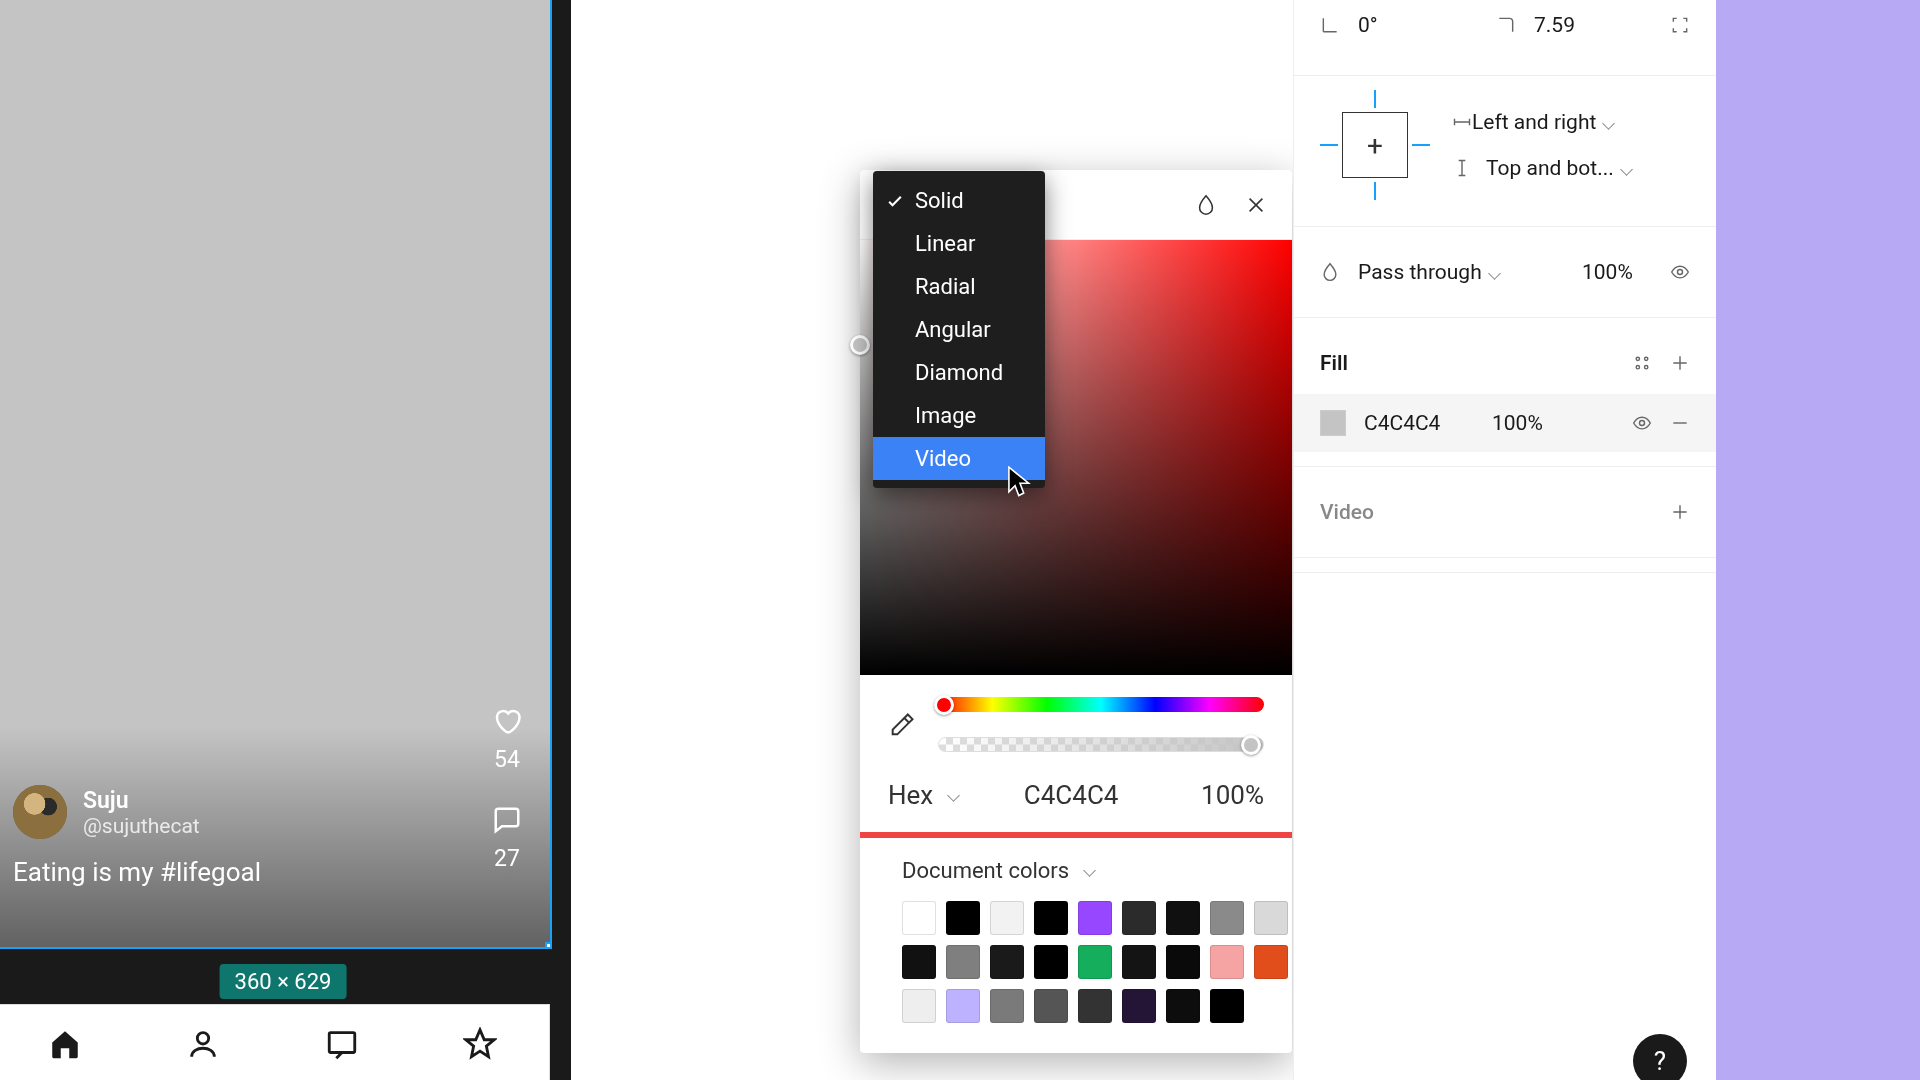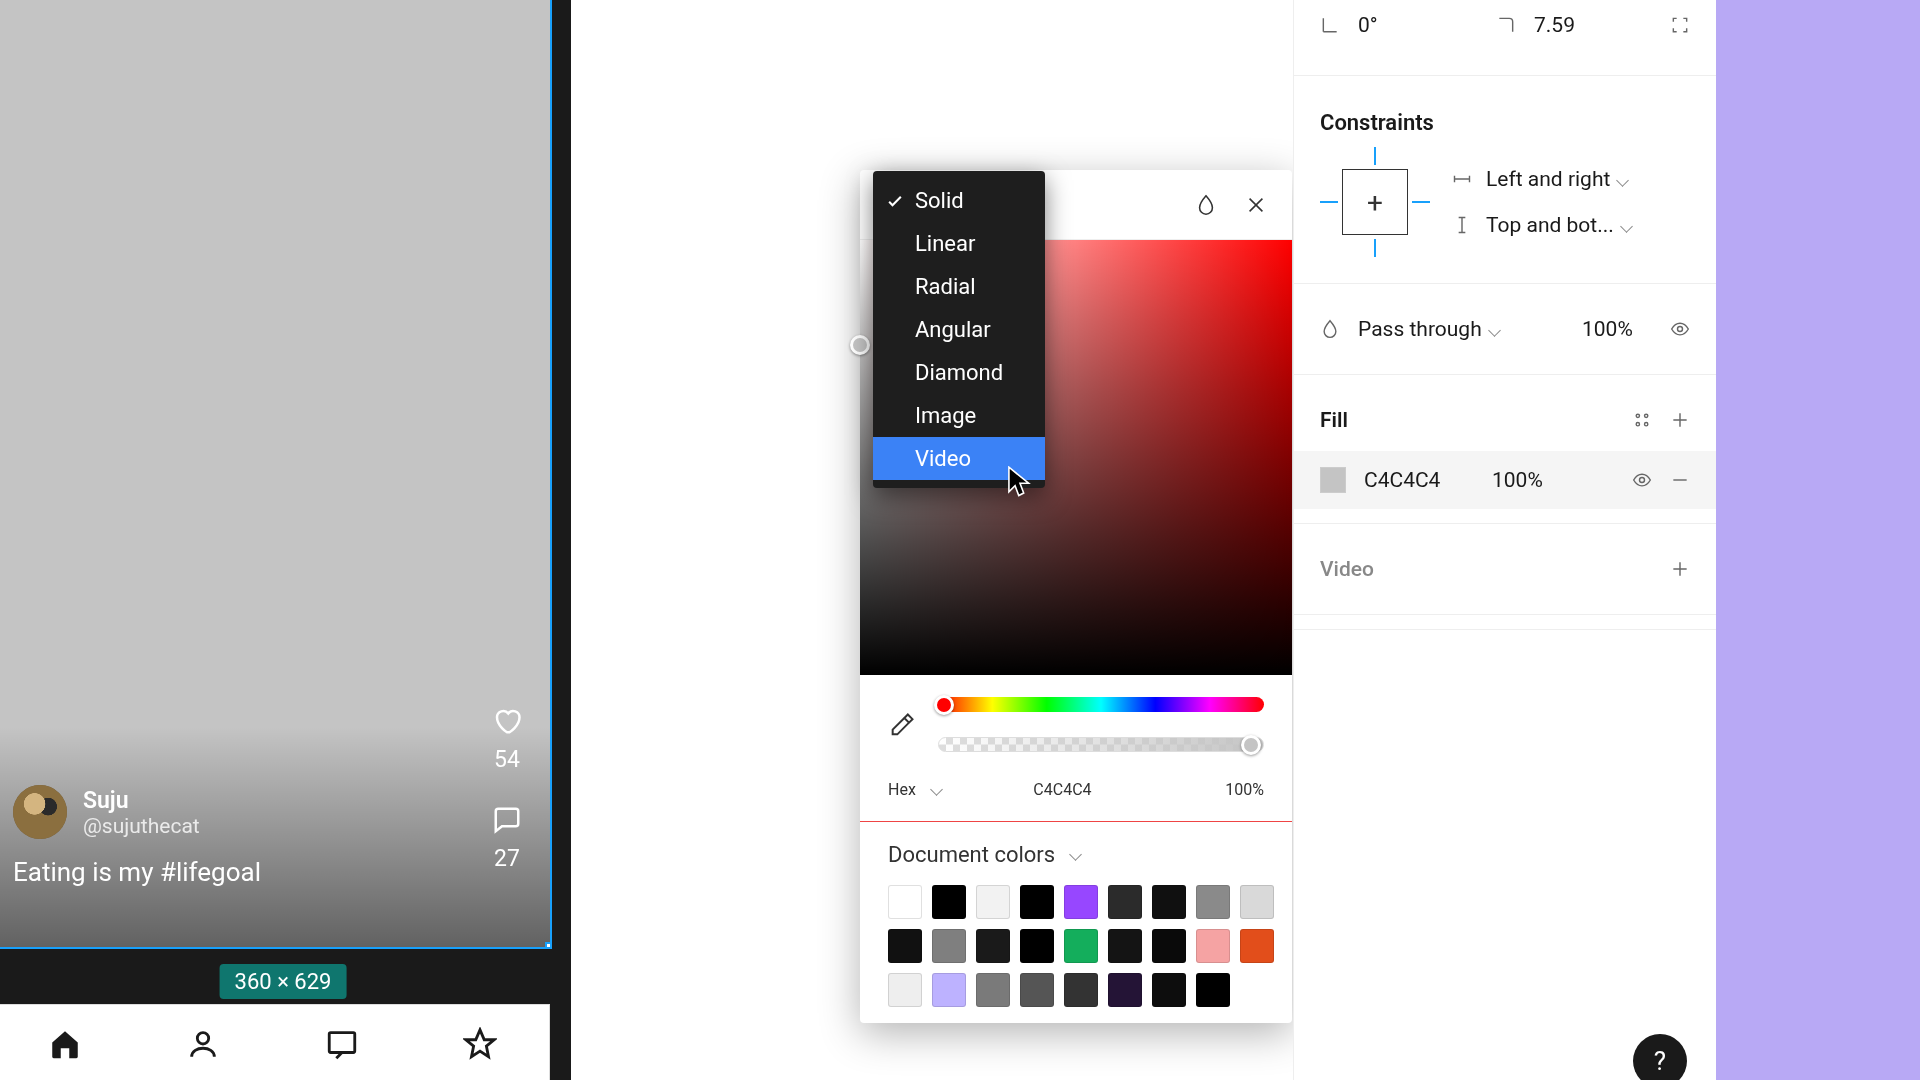--- a/index.html
+++ b/index.html
@@ -221,33 +221,34 @@
     border:3px solid #fff;
     box-shadow:0 1px 3px rgba(0,0,0,0.4);
     top:50%;
     transform:translate(-50%,-50%);
   }
   .hue-slider .slider-knob{ left:6px; background:#ff0000;}
   .alpha-slider .slider-knob{ right:-8px; background:#c4c4c4;}
   .color-inputs{
     display:flex;
     padding:6px 28px 22px;
-    border-bottom:1px solid #ef4444;
+    border-bottom:6px solid #ef4444;
     align-items:flex-start;
-    font-size:16px;
+    font-size:26px;
     color:#333;
   }
   .hex-label{
     display:flex;align-items:center;gap:8px;
     color:#333;
   }
   .hex-val{flex:1;text-align:center;}
   .opacity-val{width:80px;text-align:right;}
   .doc-colors{
-    padding:20px 28px 16px;
+    padding:20px 28px 30px;
+    margin-left:14px;
   }
   .doc-colors-header{
     display:flex;align-items:center;gap:8px;
     font-size:22px;color:#333;
     margin-bottom:18px;
   }
   .swatch-grid{
     display:grid;
     grid-template-columns:repeat(9,34px);
     gap:10px;
@@ -539,33 +540,32 @@
     <span style="width:120px">0°</span>
     <svg class="icon-sm" viewBox="0 0 24 24">
         <path d="M20 20V8a4 4 0 0 0-4-4H4"></path>
       </svg>
     <span style="flex:1">7.59</span>
     <svg class="icon-sm" viewBox="0 0 24 24">
         <path d="M4 8V4h4M20 8V4h-4M4 16v4h4M20 16v4h-4"></path>
       </svg>
   </div>
   <div class="panel-sep"></div>
-  <div class="panel-section-title">Constraints</div>
   <div style="display:flex;align-items:center;gap:22px;padding-right:26px;">
     <div class="constraints-box">
       <div class="cbox-edge top"></div>
         <div class="cbox-edge bottom"></div>
       <div class="cbox-edge left"></div>
         <div class="cbox-edge right"></div>
       <div class="cbox-inner">
           <span class="cbox-plus">+</span>
         </div>
     </div>
     <div style="flex:1;display:flex;flex-direction:column;gap:22px;">
-      <div style="display:flex;align-items:center;gap:14px;">
+      <div style="display:flex;align-items:center;">
         <svg class="icon-sm" viewBox="0 0 24 24">
             <path d="M3 12h18M3 8v8M21 8v8"></path>
           </svg>
         <span class="chev">Left and right</span>
       </div>
       <div style="display:flex;align-items:center;gap:14px;">
         <svg class="icon-sm" viewBox="0 0 24 24">
             <path d="M12 3v18M8 3h8M8 21h8"></path>
           </svg>
         <span class="chev">Top and bot...</span>

